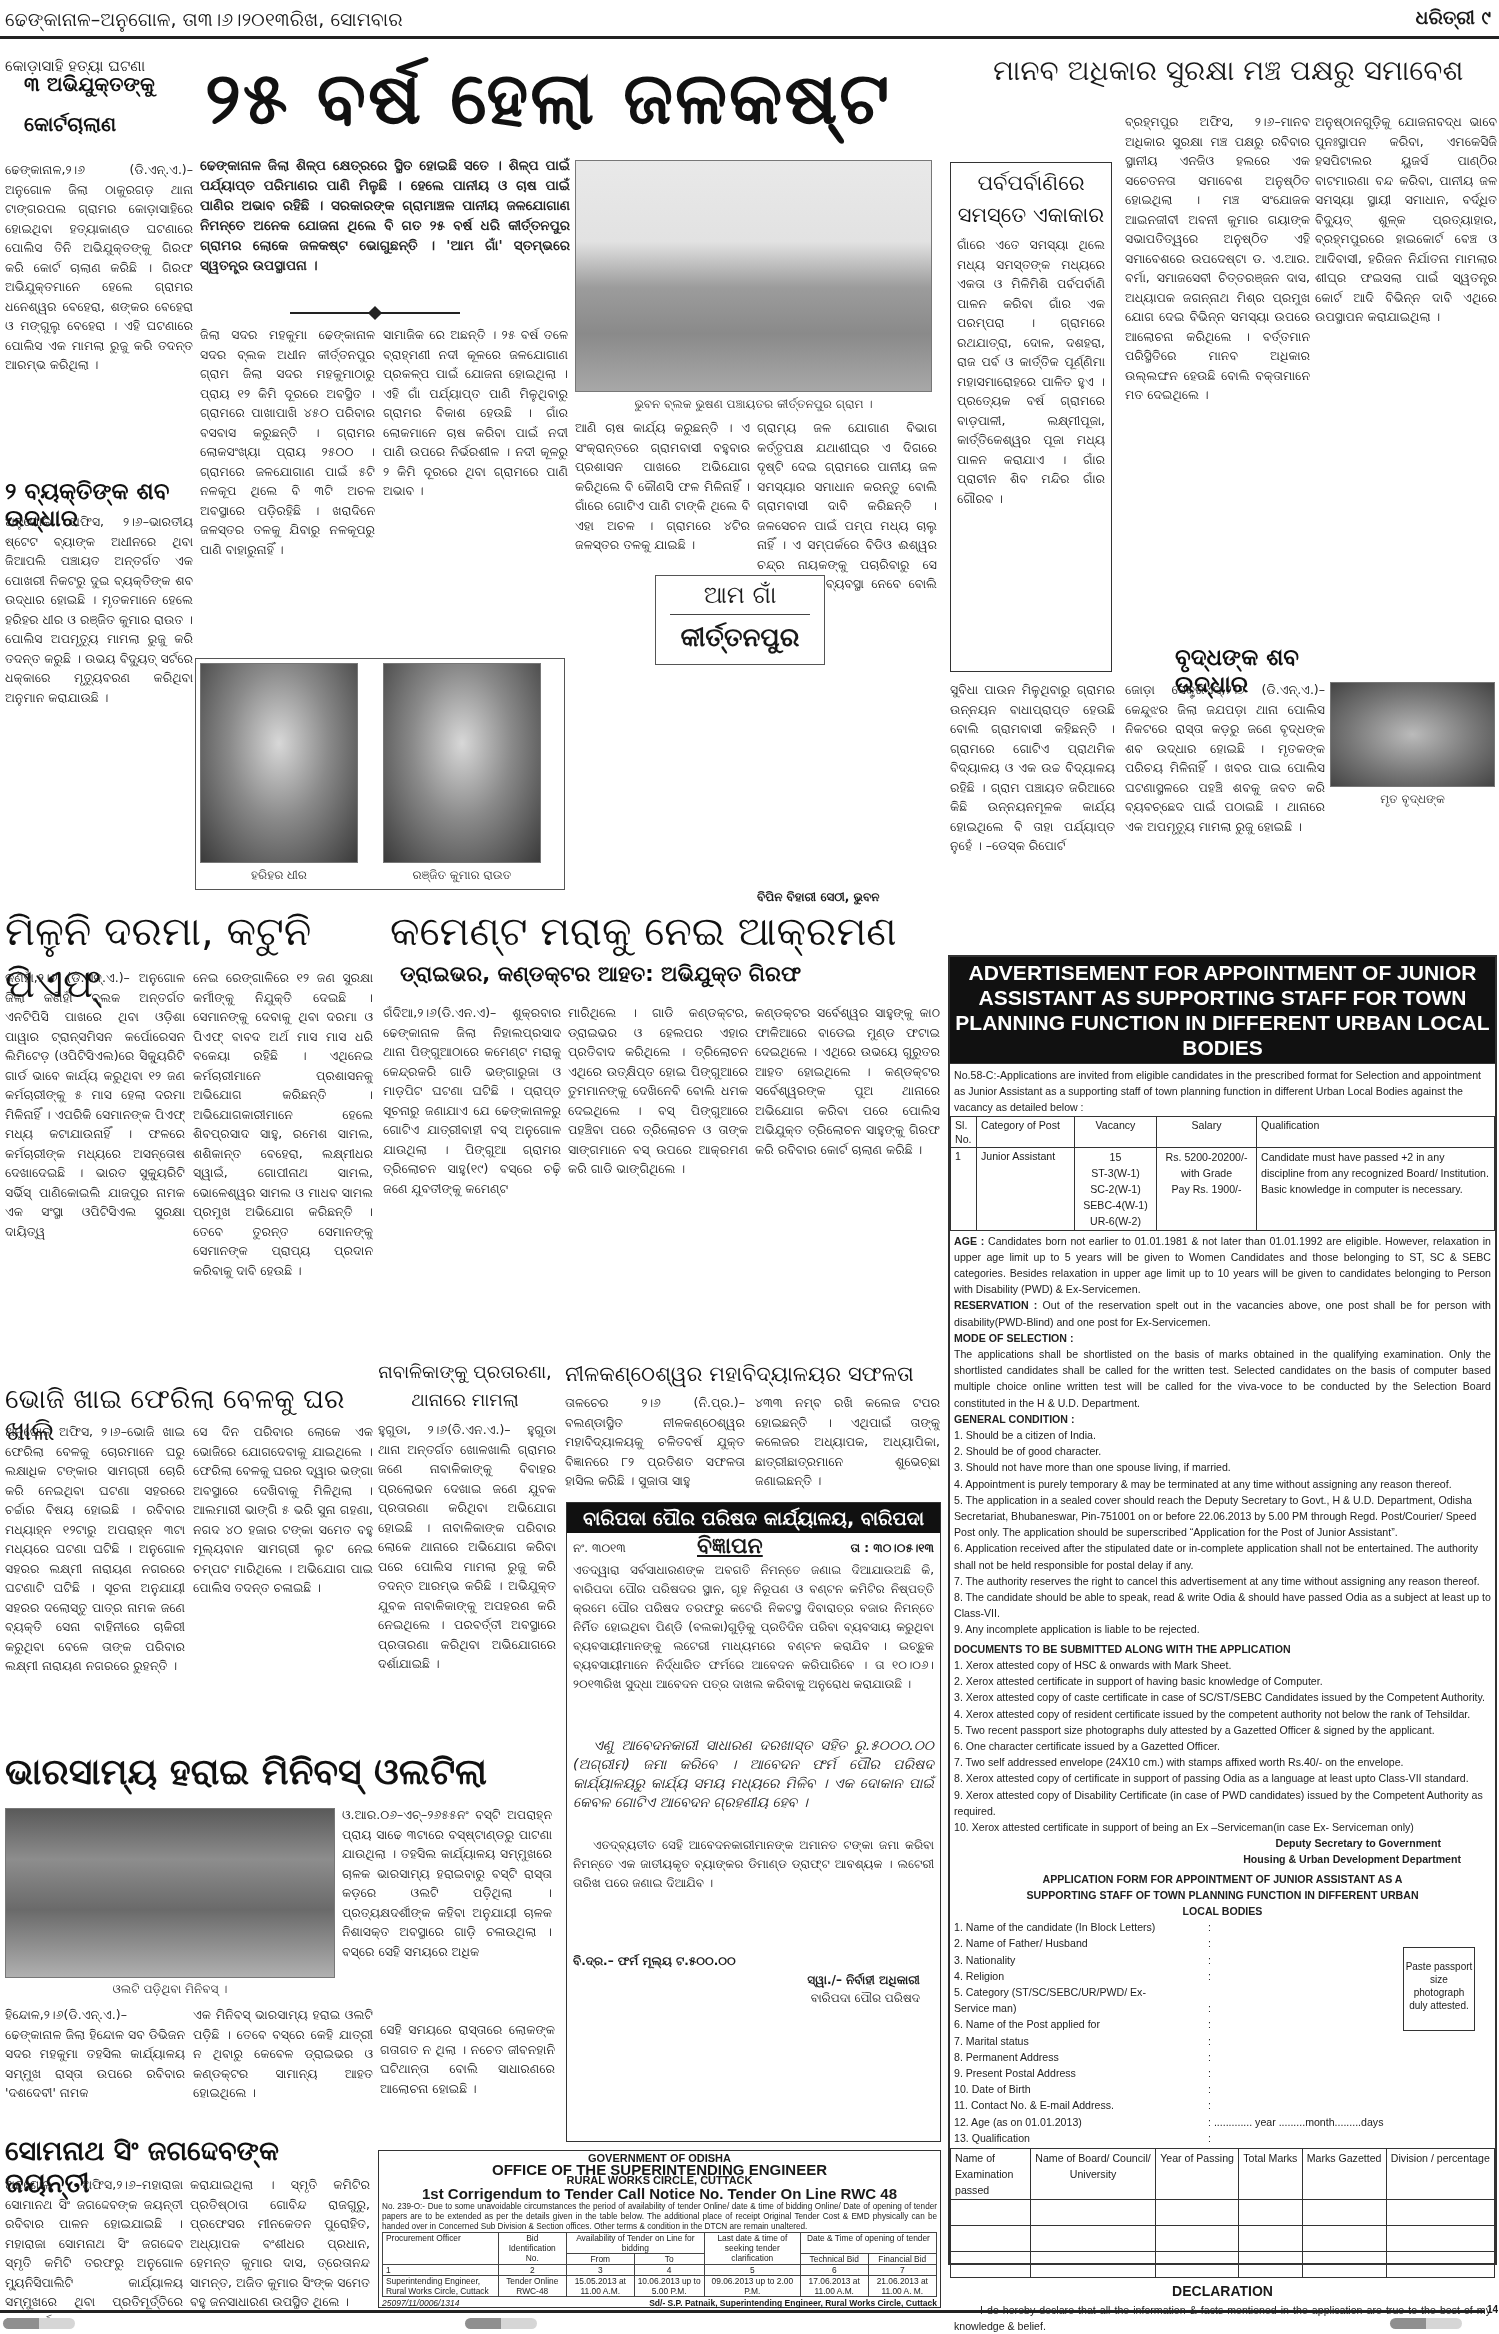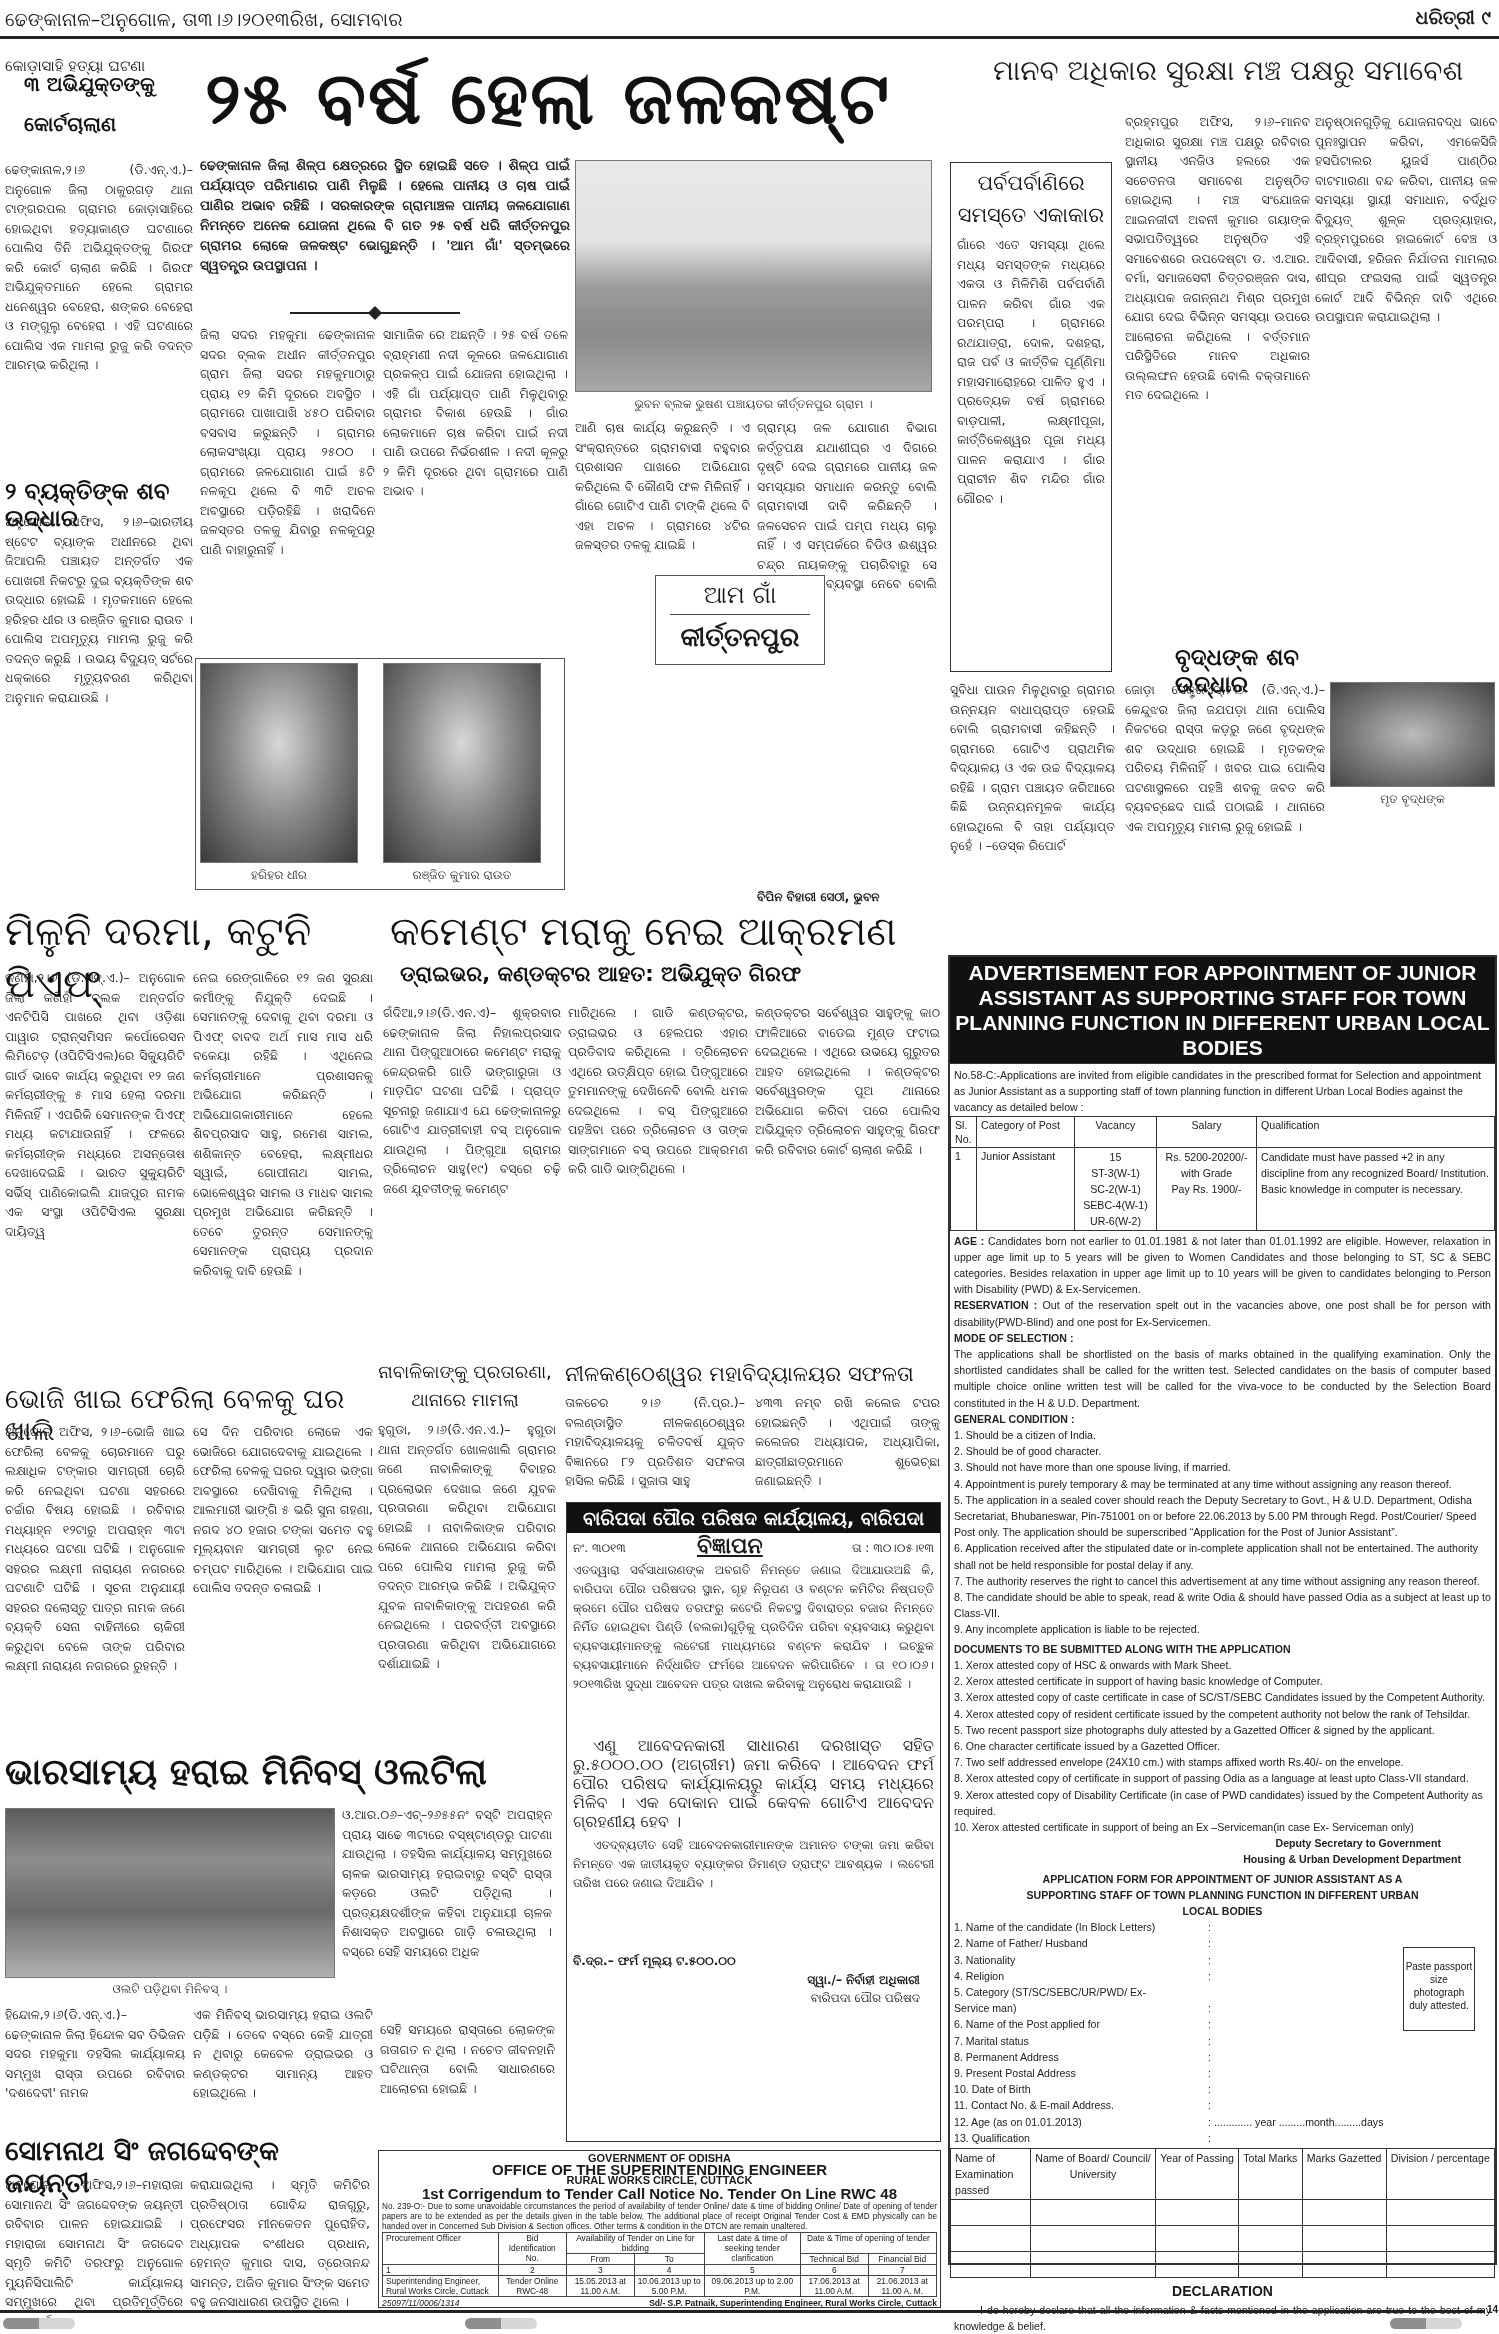--- a/index.html
+++ b/index.html
@@ -118,24 +118,24 @@
 
 <div class="abs hd" style="left:5px;top:2135px;width:365px;font-size:27px;">ସୋମନାଥ ସିଂ ଜଗଦ୍ଦେବଙ୍କ ଜୟନ୍ତୀ</div>
 <div class="abs txt" style="left:5px;top:2175px;width:178px;height:145px;">ଅନୁଗୋଳ ଅଫିସ,୨।୬–ମହାରାଜା ସୋମାନଥ ସିଂ ଜଗଦ୍ଦେବଙ୍କ ଜୟନ୍ତୀ ରବିବାର ପାଳନ ହୋଇଯାଇଛି । ମହାରାଜା ସୋମନାଥ ସିଂ ଜଗଦ୍ଦେବ ସ୍ମୃତି କମିଟି ତରଫରୁ ଅନୁଗୋଳ ମ୍ୟୁନିସିପାଲିଟି କାର୍ଯ୍ୟାଳୟ ସମ୍ମୁଖରେ ଥିବା ପ୍ରତିମୂର୍ତ୍ତିରେ ମାଲ୍ୟାର୍ପଣ</div>
 <div class="abs txt" style="left:190px;top:2175px;width:180px;height:145px;">କରାଯାଇଥିଲା । ସ୍ମୃତି କମିଟିର ପ୍ରତିଷ୍ଠାତା ଗୋବିନ୍ଦ ରାଜଗୁରୁ, ପ୍ରଫେସର ମୀନକେତନ ପୁରୋହିତ, ଅଧ୍ୟାପକ ବଂଶୀଧର ପ୍ରଧାନ, ହେମନ୍ତ କୁମାର ଦାସ, ତ୍ରେତାନନ୍ଦ ସାମନ୍ତ, ଅଜିତ କୁମାର ସିଂଙ୍କ ସମେତ ବହୁ ଜନସାଧାରଣ ଉପସ୍ଥିତ ଥିଲେ ।</div>
 
 <div class="abs box" style="left:566px;top:1502px;width:375px;height:640px;">
   <div style="background:#111;color:#fff;font-size:19px;line-height:30px;text-align:center;font-weight:bold;">ବାରିପଦା ପୌର ପରିଷଦ କାର୍ଯ୍ୟାଳୟ, ବାରିପଦା</div>
   <div style="position:relative;height:28px;font-size:12px;">
     <span style="position:absolute;left:6px;top:8px;">ନଂ. ୩୦୧୩</span>
     <span style="position:absolute;left:130px;top:0;font-size:22px;font-weight:bold;text-decoration:underline;">ବିଜ୍ଞାପନ</span>
-    <span style="position:absolute;right:6px;top:8px;">ତା : ୩୦।୦୫।୧୩</span>
+    <span style="position:absolute;right:6px;top:8px;font-weight:bold;">ତା : ୩୦।୦୫।୧୩</span>
   </div>
   <div class="txt" style="padding:0 6px;font-size:12px;line-height:19px;height:175px;">ଏତଦ୍ୱାରା ସର୍ବସାଧାରଣଙ୍କ ଅବଗତି ନିମନ୍ତେ ଜଣାଇ ଦିଆଯାଉଅଛି କି, ବାରିପଦା ପୌର ପରିଷଦର ସ୍ଥାନ, ଗୃହ ନିରୂପଣ ଓ ବଣ୍ଟନ କମିଟିର ନିଷ୍ପତ୍ତି କ୍ରମେ ପୌର ପରିଷଦ ତରଫରୁ କଟେରି ନିକଟସ୍ଥ ଦିବାରାତ୍ର ବଜାର ନିମନ୍ତେ ନିର୍ମିତ ହୋଇଥିବା ପିଣ୍ଡି (ବଲକା)ଗୁଡ଼ିକୁ ପ୍ରତିଦିନ ପରିବା ବ୍ୟବସାୟ କରୁଥିବା ବ୍ୟବସାୟୀମାନଙ୍କୁ ଲଟେରୀ ମାଧ୍ୟମରେ ବଣ୍ଟନ କରାଯିବ । ଇଚ୍ଛୁକ ବ୍ୟବସାୟୀମାନେ ନିର୍ଦ୍ଧାରିତ ଫର୍ମରେ ଆବେଦନ କରିପାରିବେ । ତା ୧୦।୦୬।୨୦୧୩ରିଖ ସୁଦ୍ଧା ଆବେଦନ ପତ୍ର ଦାଖଲ କରିବାକୁ ଅନୁରୋଧ କରାଯାଉଛି ।</div>
-  <div class="txt" style="padding:0 6px;font-size:16px;line-height:19px;height:100px;text-indent:20px;">ଏଣୁ ଆବେଦନକାରୀ ସାଧାରଣ ଦରଖାସ୍ତ ସହିତ ରୁ.୫୦୦୦.୦୦ (ଅଗ୍ରୀମ) ଜମା କରିବେ । ଆବେଦନ ଫର୍ମ ପୌର ପରିଷଦ କାର୍ଯ୍ୟାଳୟରୁ କାର୍ଯ୍ୟ ସମୟ ମଧ୍ୟରେ ମିଳିବ । ଏକ ଦୋକାନ ପାଇଁ କେବଳ ଗୋଟିଏ ଆବେଦନ ଗ୍ରହଣୀୟ ହେବ ।</div>
+  <div class="txt" style="padding:0 6px;font-size:14px;line-height:19px;height:100px;text-indent:20px;font-style:italic;">ଏଣୁ ଆବେଦନକାରୀ ସାଧାରଣ ଦରଖାସ୍ତ ସହିତ ରୁ.୫୦୦୦.୦୦ (ଅଗ୍ରୀମ) ଜମା କରିବେ । ଆବେଦନ ଫର୍ମ ପୌର ପରିଷଦ କାର୍ଯ୍ୟାଳୟରୁ କାର୍ଯ୍ୟ ସମୟ ମଧ୍ୟରେ ମିଳିବ । ଏକ ଦୋକାନ ପାଇଁ କେବଳ ଗୋଟିଏ ଆବେଦନ ଗ୍ରହଣୀୟ ହେବ ।</div>
   <div class="txt" style="padding:0 6px;font-size:12px;line-height:19px;height:115px;text-indent:20px;">ଏତଦ୍‌ବ୍ୟତୀତ ସେହି ଆବେଦନକାରୀମାନଙ୍କ ଅମାନତ ଟଙ୍କା ଜମା କରିବା ନିମନ୍ତେ ଏକ ଜାତୀୟକୃତ ବ୍ୟାଙ୍କର ଡିମାଣ୍ଡ ଡ୍ରାଫ୍ଟ ଆବଶ୍ୟକ । ଲଟେରୀ ତାରିଖ ପରେ ଜଣାଇ ଦିଆଯିବ ।</div>
   <div style="padding:0 6px;font-size:12px;font-weight:bold;line-height:20px;">ବି.ଦ୍ର.– ଫର୍ମ ମୂଲ୍ୟ ଟ.୫୦୦.୦୦</div>
   <div style="text-align:right;padding:0 20px;font-size:12px;font-weight:bold;line-height:18px;">ସ୍ୱା./– ନିର୍ବାହୀ ଅଧିକାରୀ</div>
   <div style="text-align:right;padding:0 20px;font-size:12px;line-height:18px;">ବାରିପଦା ପୌର ପରିଷଦ</div>
 </div>
 
 <div class="abs box" style="left:378px;top:2150px;width:563px;height:158px;padding:2px 3px;font-family:'Liberation Sans',sans-serif;">
   <div style="text-align:center;font-weight:bold;font-size:11px;line-height:11px;">GOVERNMENT OF ODISHA</div>
   <div style="text-align:center;font-weight:bold;font-size:15px;line-height:11px;">OFFICE OF THE SUPERINTENDING ENGINEER</div>
   <div style="text-align:center;font-weight:bold;font-size:11px;line-height:11px;">RURAL WORKS CIRCLE, CUTTACK</div>

